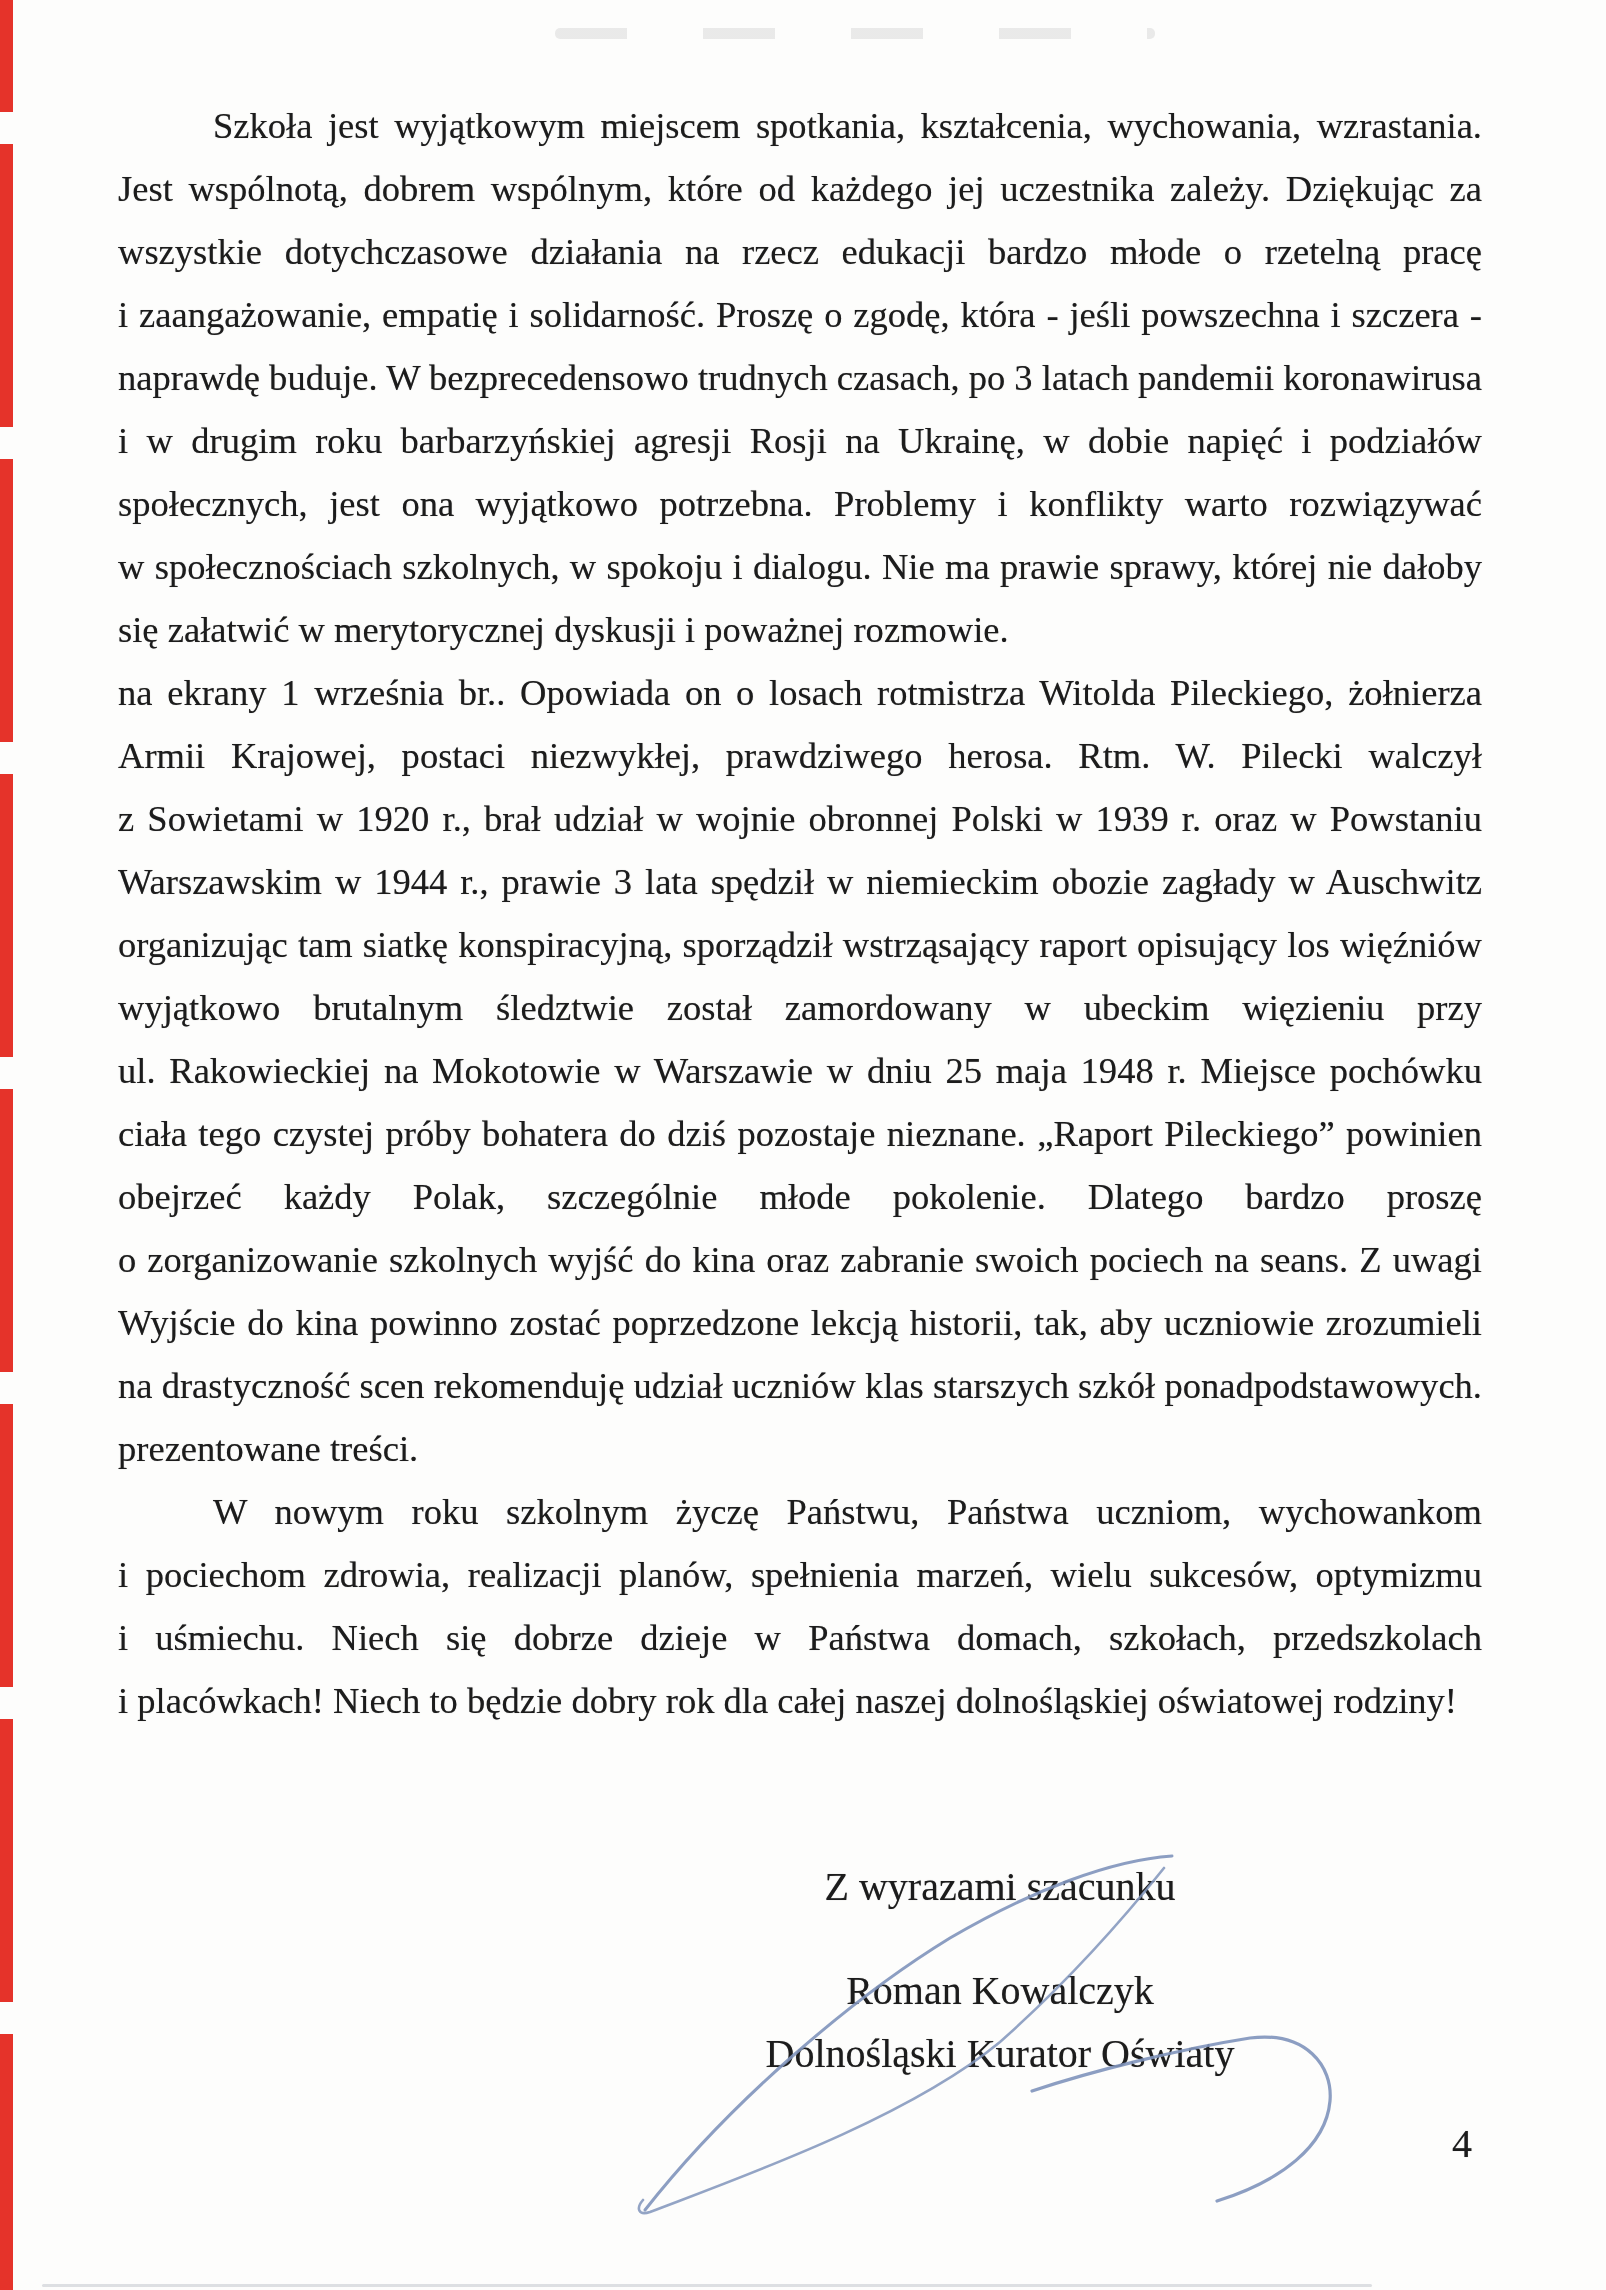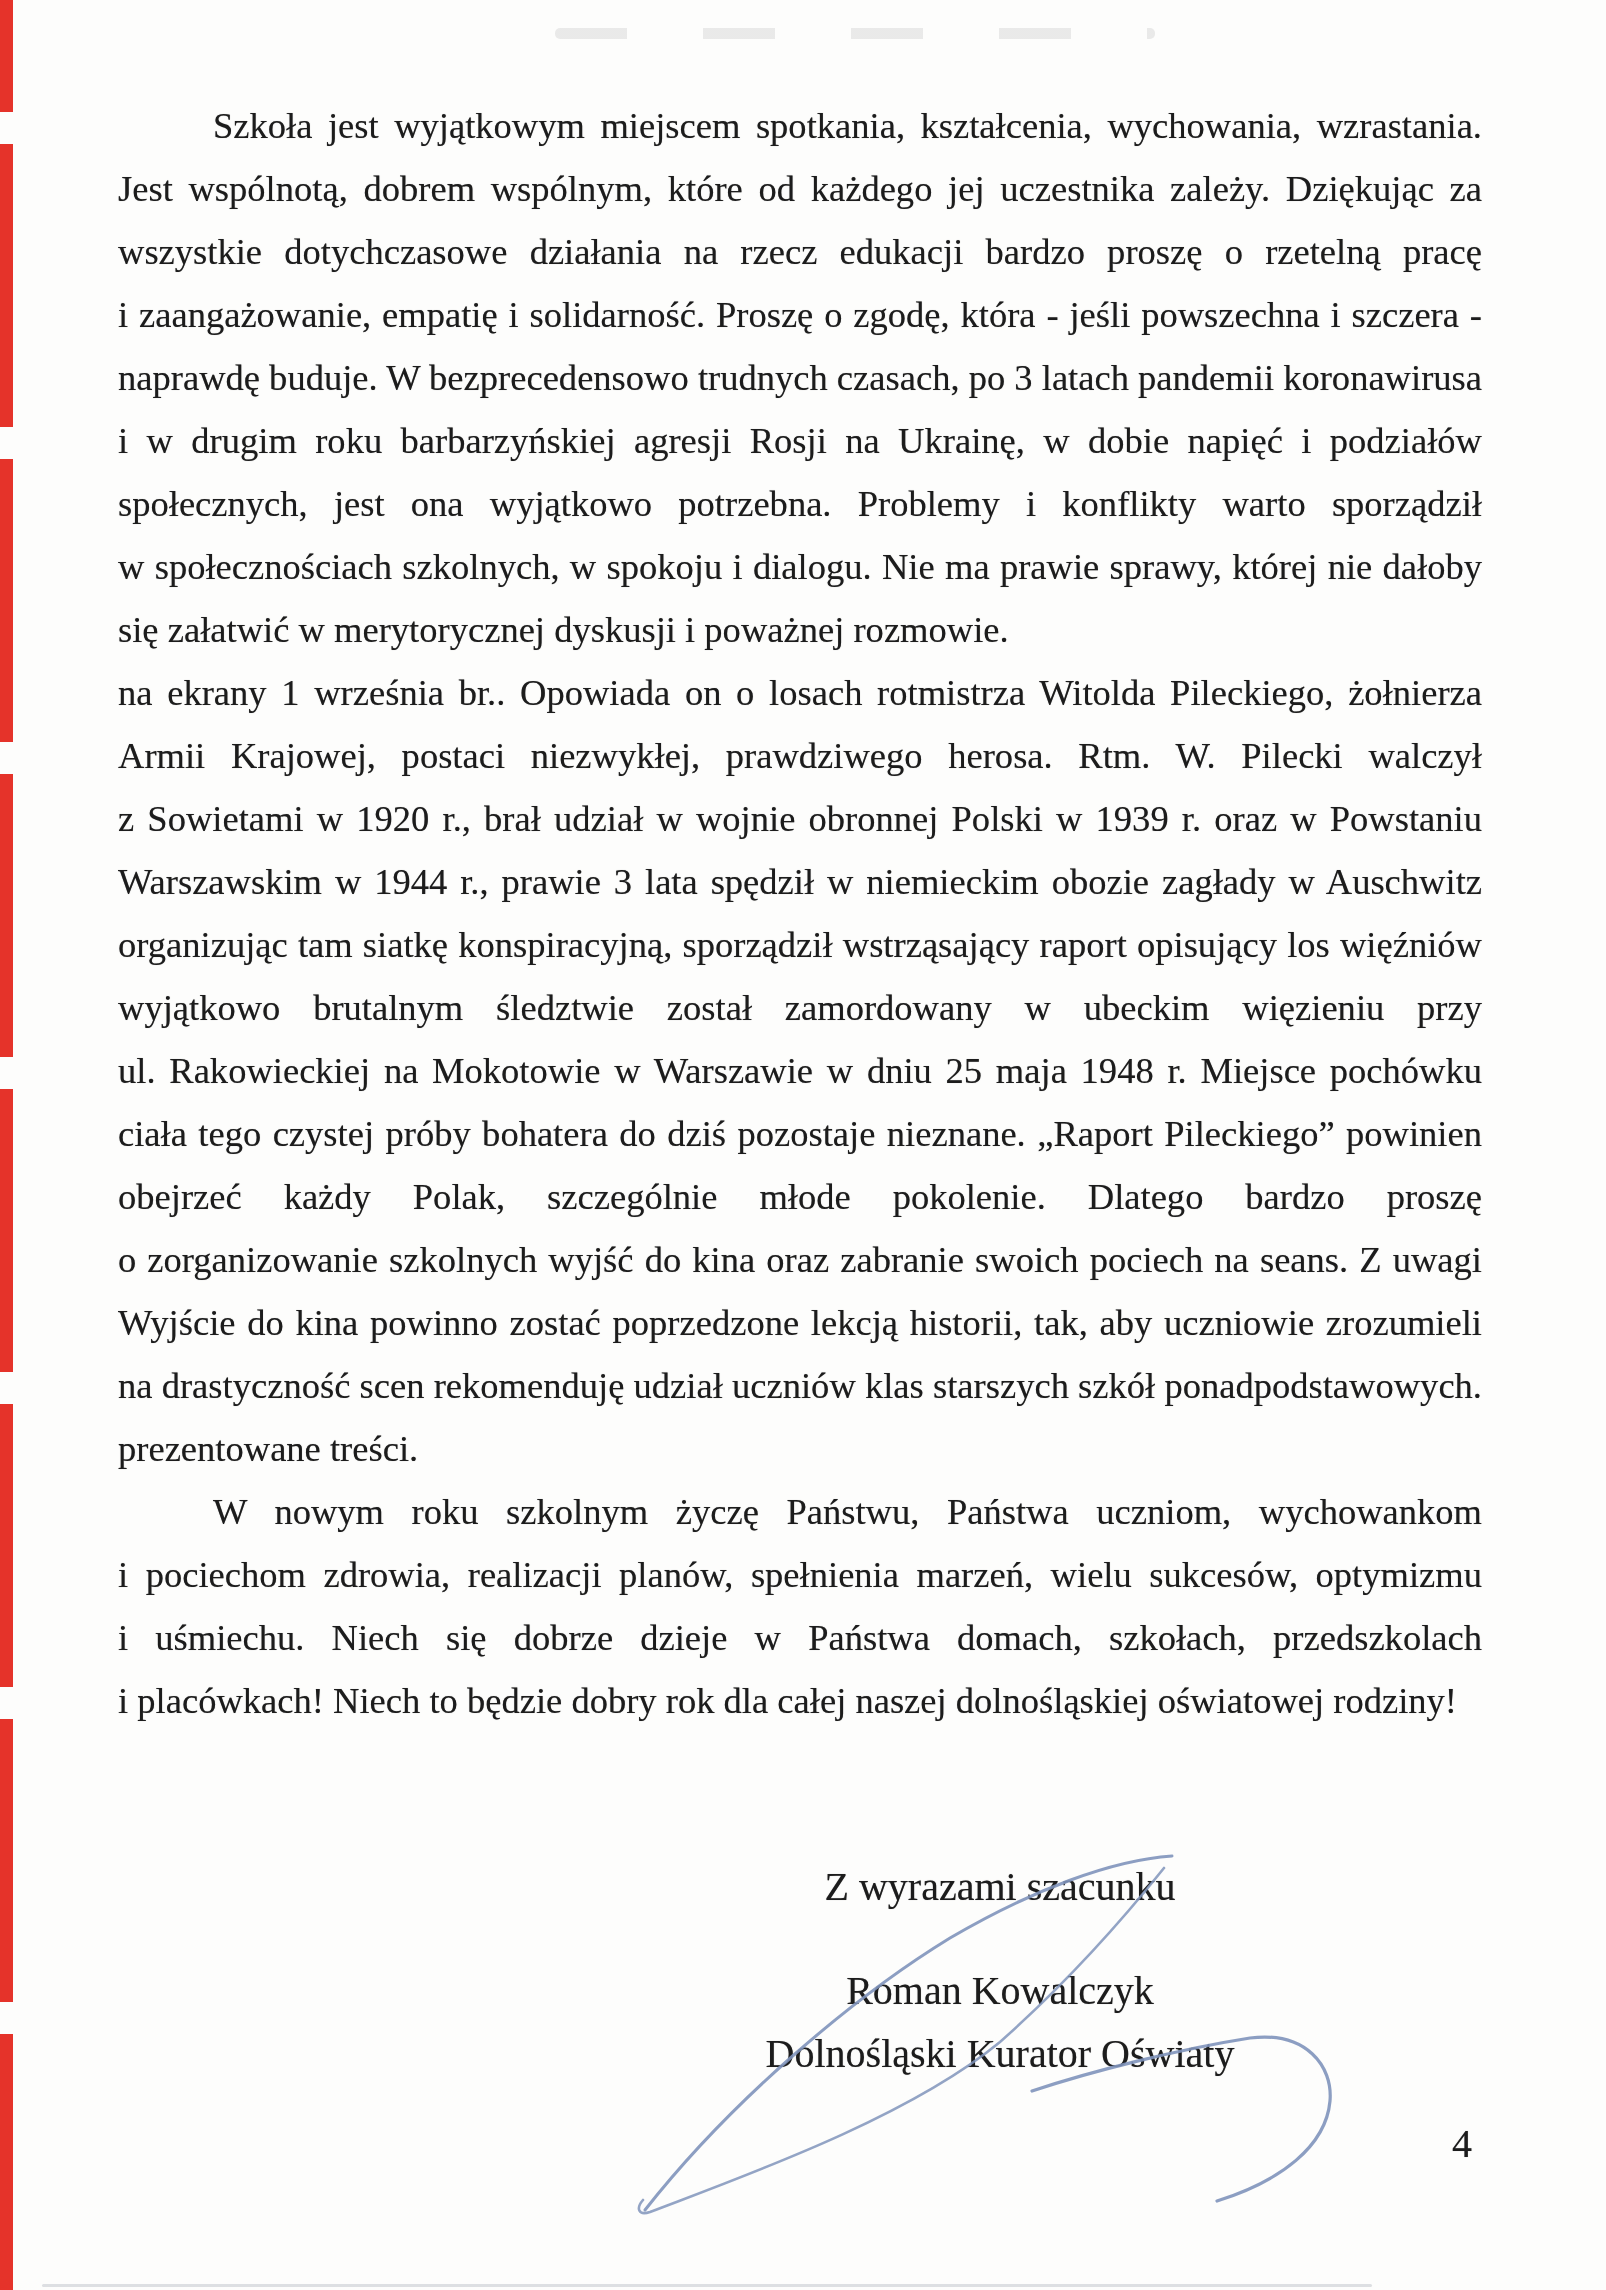--- a/index.html
+++ b/index.html
@@ -72,25 +72,25 @@
 
 <div class="page">
 
   <div class="edge-marks"></div>
   <div class="smudge-top"></div>
   <div class="smudge-bottom"></div>
 
   <div class="letter-body" style="font-size: 36.54px;">
       <div class="line j ind">Szkoła jest wyjątkowym miejscem spotkania, kształcenia, wychowania, wzrastania.</div>
       <div class="line j">Jest wspólnotą, dobrem wspólnym, które od każdego jej uczestnika zależy. Dziękując za</div>
-      <div class="line j">wszystkie dotychczasowe działania na rzecz edukacji bardzo proszę o rzetelną pracę</div>
+      <div class="line j">wszystkie dotychczasowe działania na rzecz edukacji bardzo młode o rzetelną pracę</div>
       <div class="line j">i zaangażowanie, empatię i solidarność. Proszę o zgodę, która - jeśli powszechna i szczera -</div>
       <div class="line j">naprawdę buduje. W bezprecedensowo trudnych czasach, po 3 latach pandemii koronawirusa</div>
       <div class="line j">i w drugim roku barbarzyńskiej agresji Rosji na Ukrainę, w dobie napięć i podziałów</div>
-      <div class="line j">społecznych, jest ona wyjątkowo potrzebna. Problemy i konflikty warto sporządził</div>
+      <div class="line j">społecznych, jest ona wyjątkowo potrzebna. Problemy i konflikty warto rozwiązywać</div>
       <div class="line j">w społecznościach szkolnych, w spokoju i dialogu. Nie ma prawie sprawy, której nie dałoby</div>
       <div class="line">się załatwić w merytorycznej dyskusji i poważnej rozmowie.</div>
       <div class="line j">na ekrany 1 września br.. Opowiada on o losach rotmistrza Witolda Pileckiego, żołnierza</div>
       <div class="line j">Armii Krajowej, postaci niezwykłej, prawdziwego herosa. Rtm. W. Pilecki walczył</div>
       <div class="line j">z Sowietami w 1920 r., brał udział w wojnie obronnej Polski w 1939 r. oraz w Powstaniu</div>
       <div class="line j">Warszawskim w 1944 r., prawie 3 lata spędził w niemieckim obozie zagłady w Auschwitz</div>
       <div class="line j">organizując tam siatkę konspiracyjną, sporządził wstrząsający raport opisujący los więźniów</div>
       <div class="line j">wyjątkowo brutalnym śledztwie został zamordowany w ubeckim więzieniu przy</div>
       <div class="line j">ul. Rakowieckiej na Mokotowie w Warszawie w dniu 25 maja 1948 r. Miejsce pochówku</div>
       <div class="line j">ciała tego czystej próby bohatera do dziś pozostaje nieznane. „Raport Pileckiego” powinien</div>

